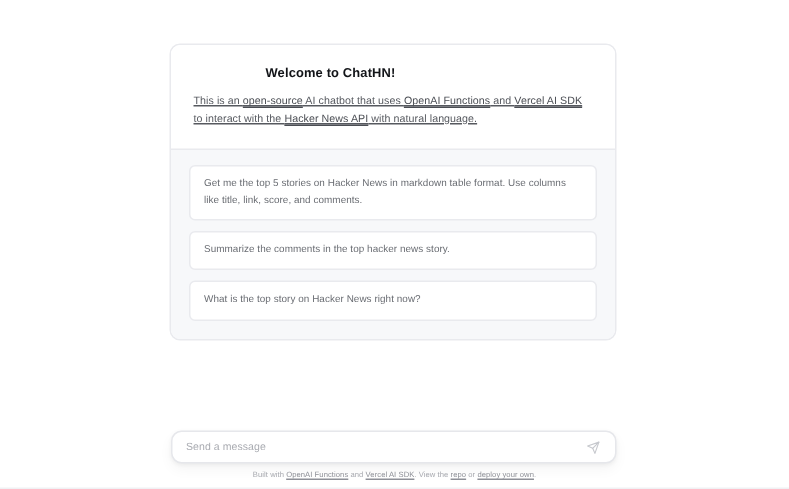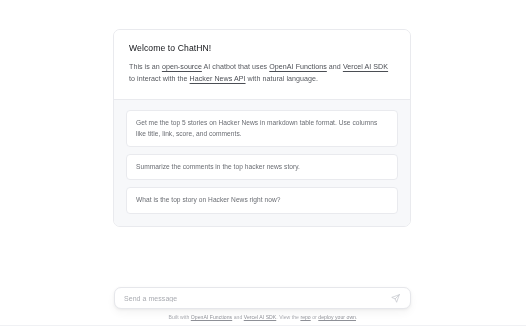--- a/index.html
+++ b/index.html
@@ -39,31 +39,33 @@
     box-shadow: 0 0 0 0 rgba(0,0,0,0);
   }
 
   .card-head {
     padding: 13px 15px 14px 15px;
     background: #ffffff;
   }
 
   .card-title {
     font-size: 8.6px;
-    font-weight: normal;
+    font-weight: bold;
     color: #121418;
     letter-spacing: 0.1px;
     margin-bottom: 9px;
+    margin-left: 48px;
   }
 
   .card-para {
     font-size: 7.1px;
     line-height: 11.6px;
     color: #56595f;
     letter-spacing: 0.05px;
+    text-decoration: underline;
   }
 
   .card-para .lnk {
     color: #4b4e54;
     text-decoration: underline;
     text-underline-offset: 1.5px;
     cursor: pointer;
   }
 
   .card-divider {

